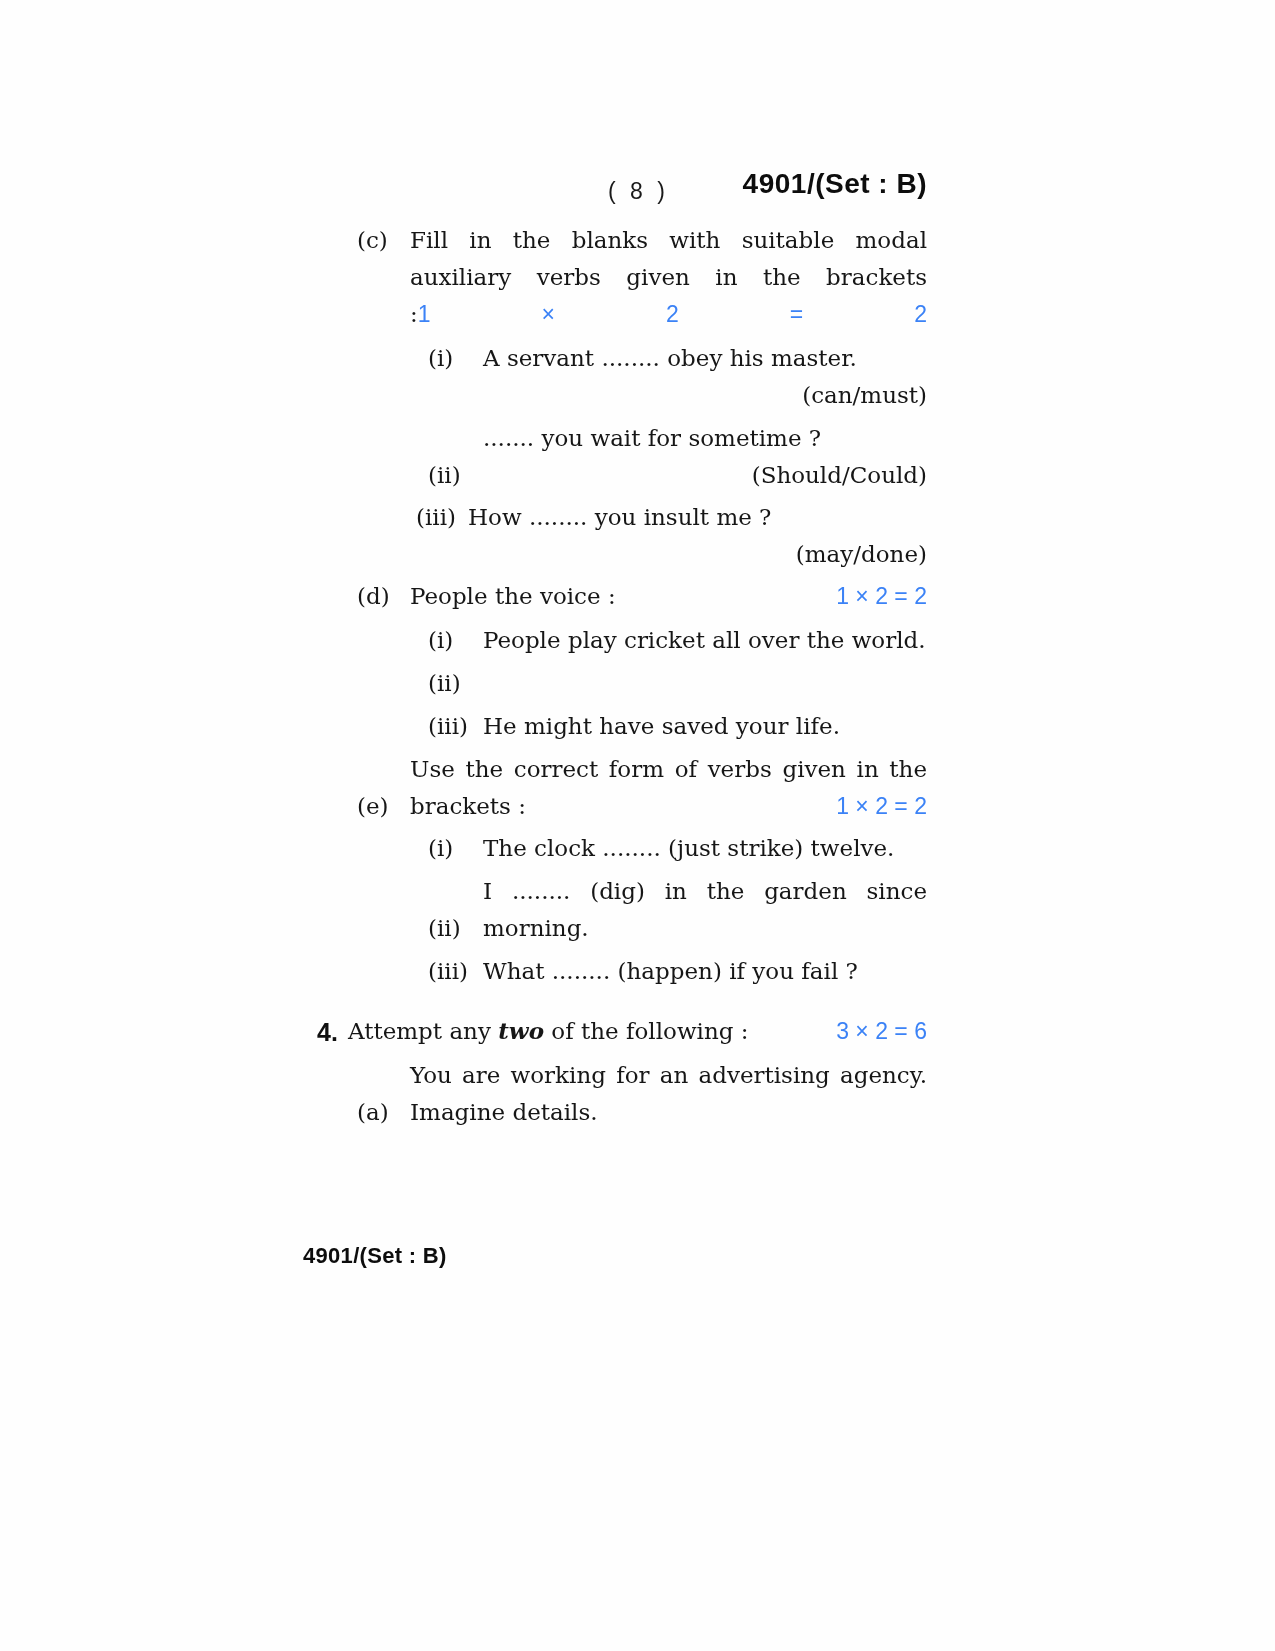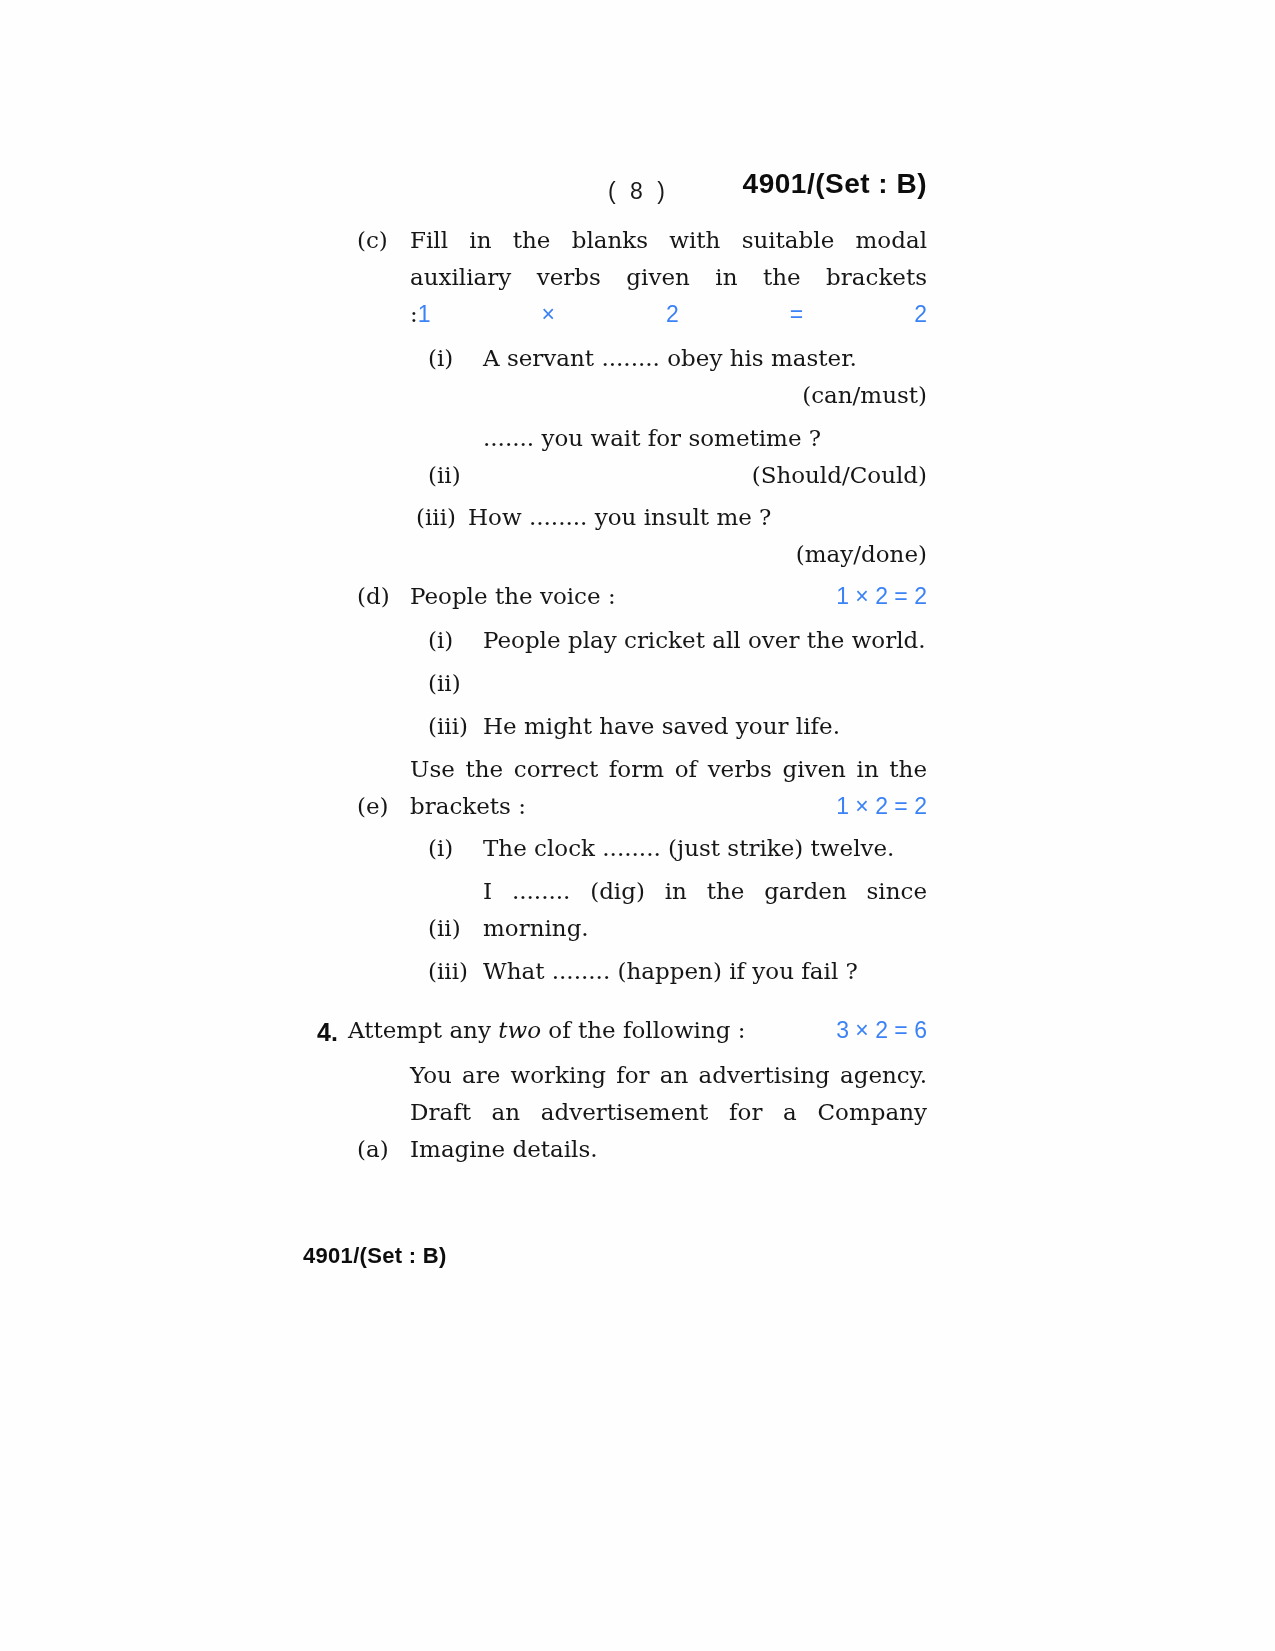--- a/index.html
+++ b/index.html
@@ -42,21 +42,21 @@
   .txt { flex:1; min-width:0; }
   .jline { text-align:justify; text-align-last:justify; }
   .nline { white-space:nowrap; }
   .opts { text-align:right; }
   .marksline { display:flex; justify-content:space-between; align-items:baseline; }
   .marks {
     font-family:"Liberation Sans", sans-serif;
     font-size:23px; color:#3b82f6; white-space:nowrap;
   }
   .it { }
-  .bi { font-style:italic; font-weight:normal;margin-top:28px; }
+  .bi { font-style:italic; font-weight:bold;margin-top:28px; }
   .mt5 { margin-top:5px; } .mt6 { margin-top:6px;align-items:flex-end; } .mt7 { margin-top:7px; }
   .mt15 { margin-top:15px; } .mt22 { margin-top:22px; }
   .footer {
     position:absolute; left:303px; top:1237px;
     font-family:"Liberation Sans", sans-serif;
     font-weight:bold; font-size:22px; letter-spacing:0.3px; color:#0d0d0d;
   }
 </style>
 </head>
 <body>
@@ -157,21 +157,20 @@
           <span><span>Attempt any</span> <span class="bi">two</span> <span>of the following :</span></span>
           <span class="marks">3 × 2 = 6</span>
         </div>
       </div>
     </div>
 
     <div class="row row1 mt6">
       <div class="lab">(a)</div>
       <div class="txt">
         <div class="jline">You are working for an advertising agency.</div>
-        <div class="jline">Draft an advertisement for a Company</div>
         <div>Imagine details.</div>
       </div>
     </div>
 
   </div>
 
   <div class="footer">4901/(Set : B)</div>
 </div>
 
 </body></html>

